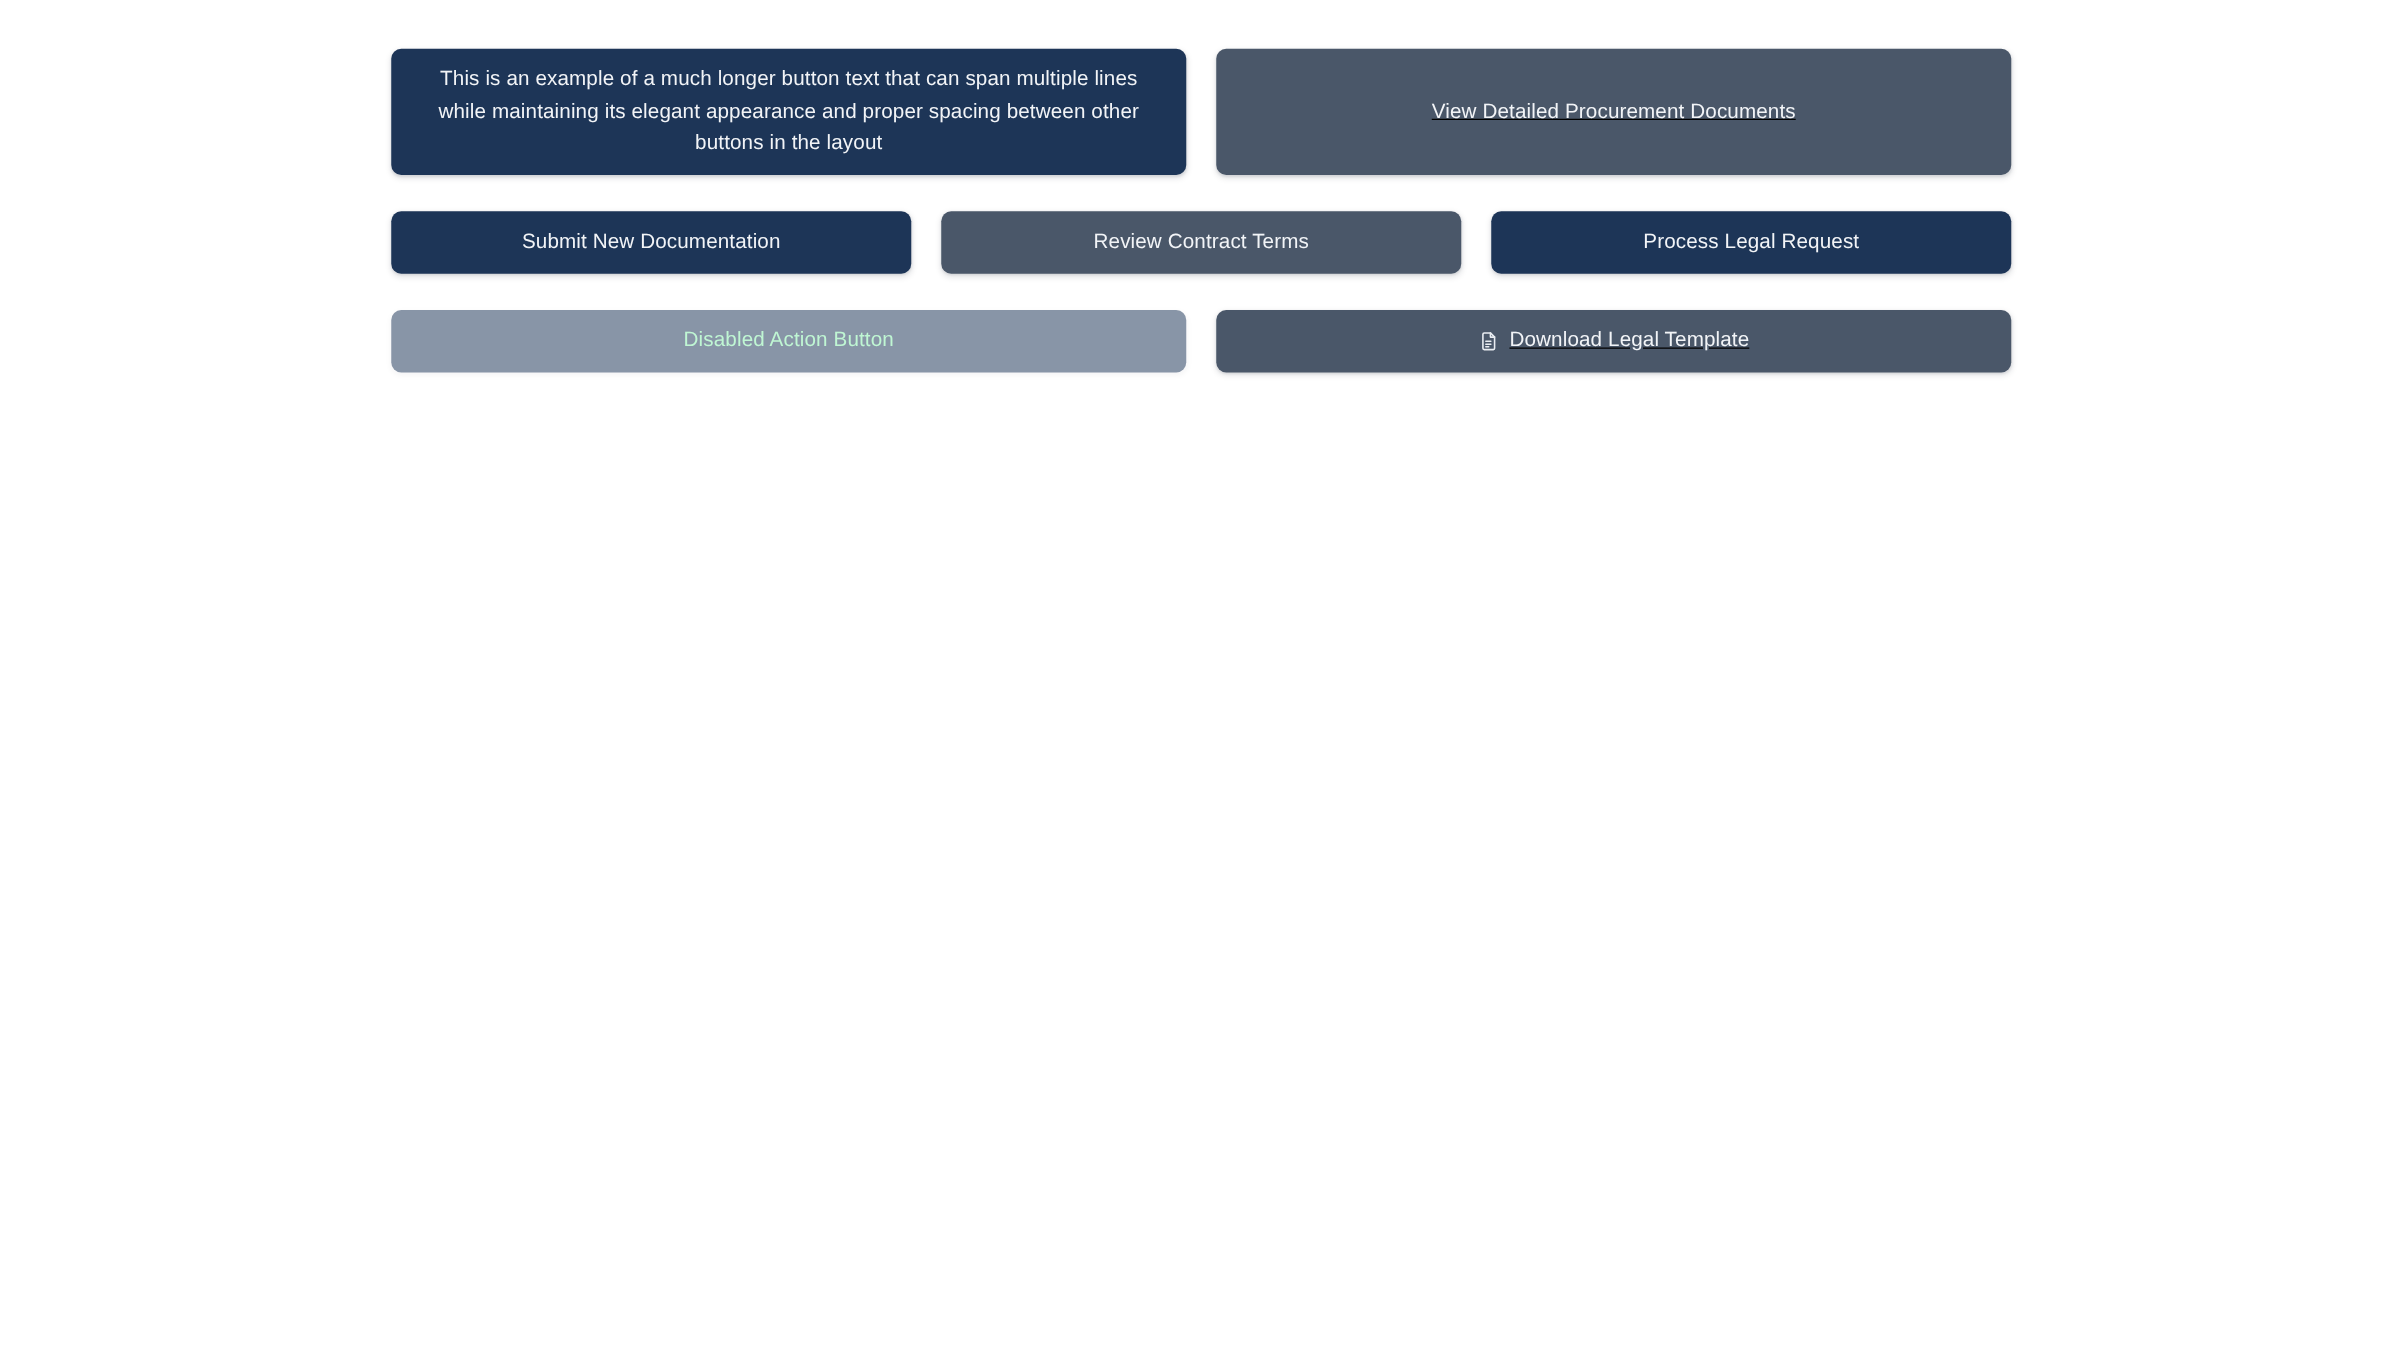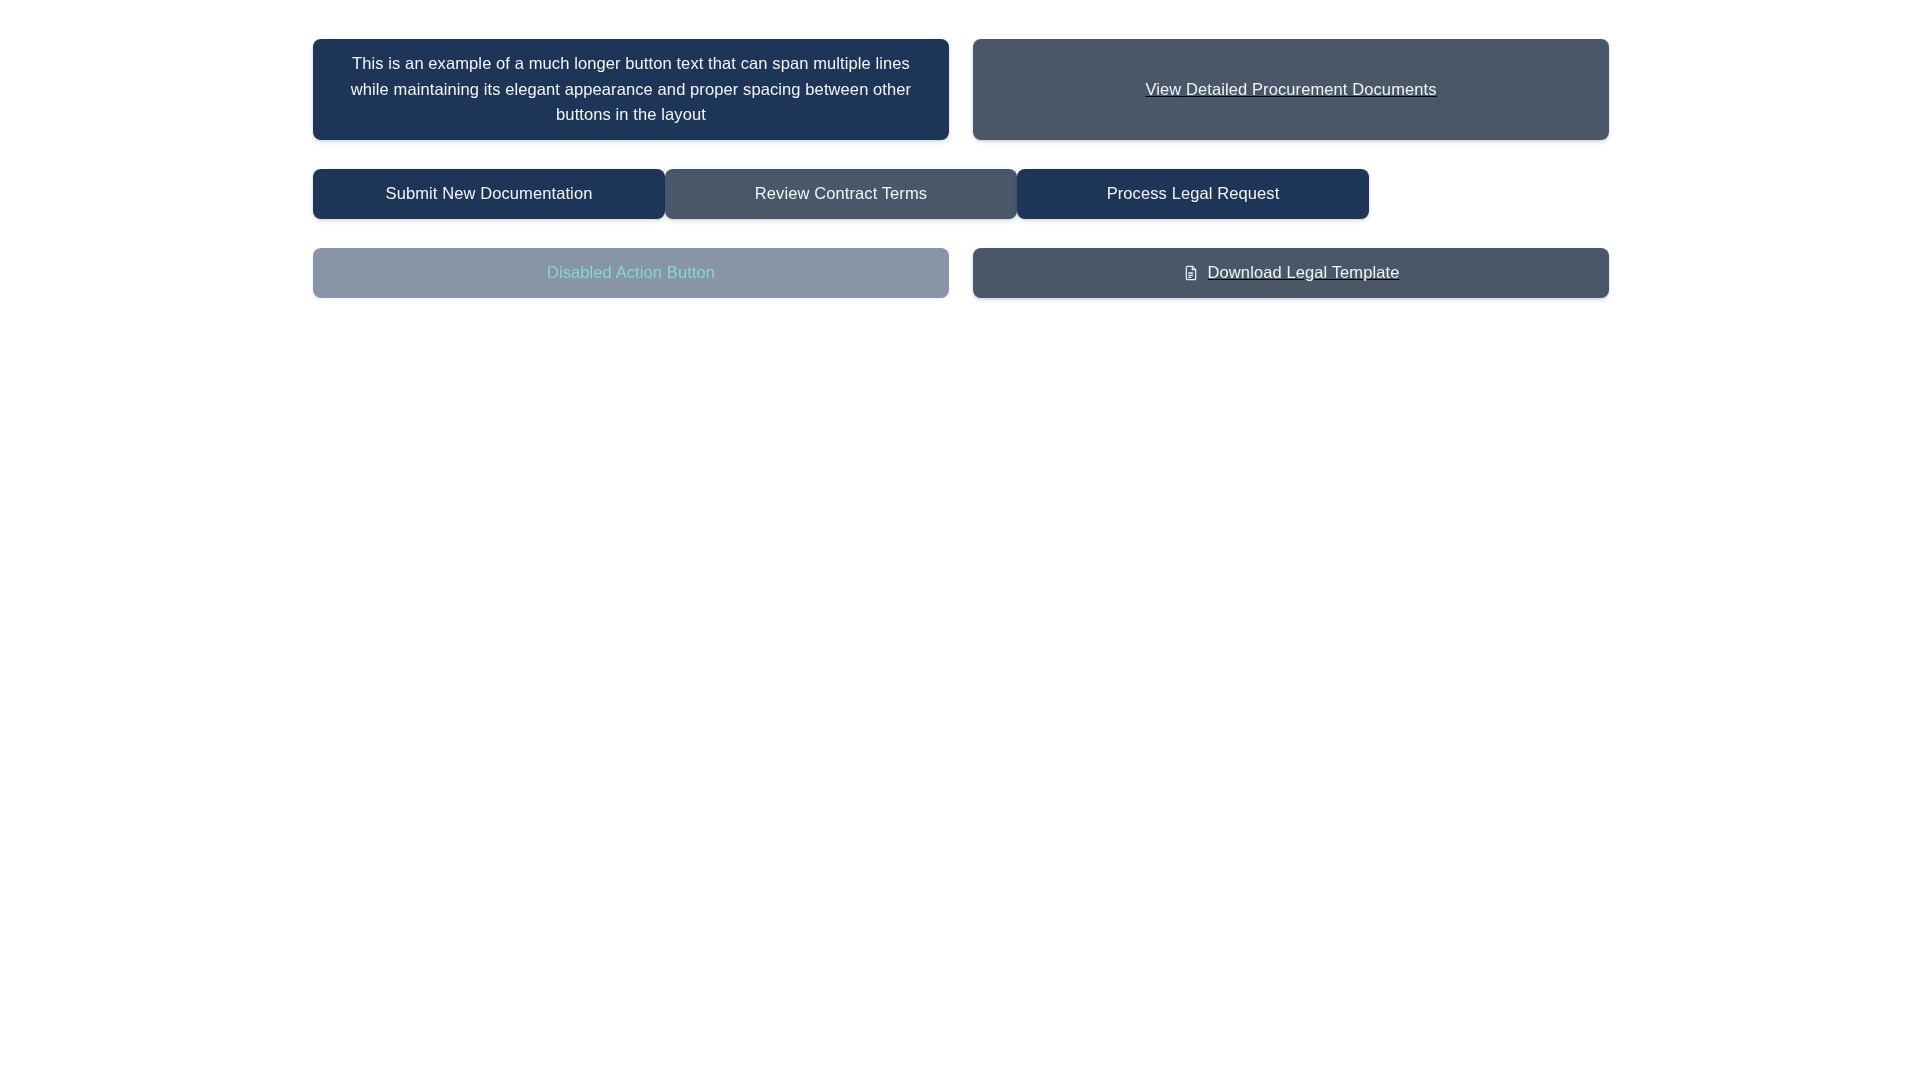--- a/index.html
+++ b/index.html
@@ -30,22 +30,22 @@
   }
 
   .btn-row {
     display: flex;
     align-items: stretch;
     margin-bottom: 29px;
   }
   .btn-row.row-2cols > .btn-cell { width: 688px; }
   .btn-row.row-2cols > .btn-cell + .btn-cell { margin-left: 24px; text-decoration: underline; }
 
-  .btn-row.row-3cols > .btn-cell { width: 352px; }
-  .btn-row.row-3cols > .btn-cell + .btn-cell { }
+  .btn-row.row-3cols > .btn-cell { width: 416px; }
+  .btn-row.row-3cols > .btn-cell + .btn-cell { margin-left: 24px; }
 
   .btn-cell { display: flex; }
 
   .btn {
     width: 100%;
     border: none;
     outline: none;
     border-radius: 8px;
     font-family: "Liberation Sans", sans-serif;
     font-size: 16.5px;
@@ -73,21 +73,21 @@
     min-height: 94px;
     align-items: center;
   }
   .btn.standard {
     min-height: 50px;
   }
 
   .btn.disabled {
     background: #1d3557;
     opacity: 0.52;
-    color: #14b8a6;
+    color: #86efac;
     cursor: not-allowed;
     box-shadow: 0 2px 5px rgba(15, 23, 42, 0.10);
   }
 
   .btn-label { display: inline-block; }
   .btn.tall .btn-label {
     max-width: 100%;
     white-space: normal;
   }
 

